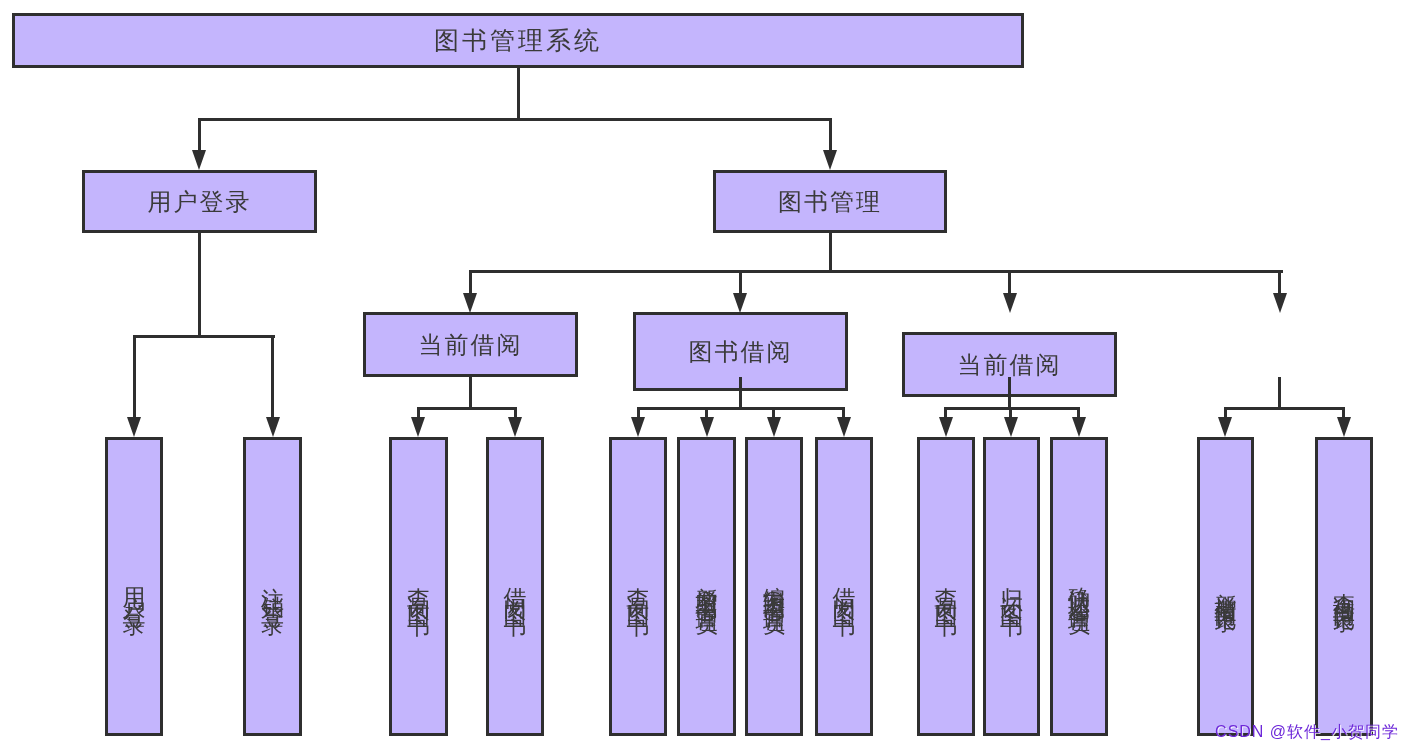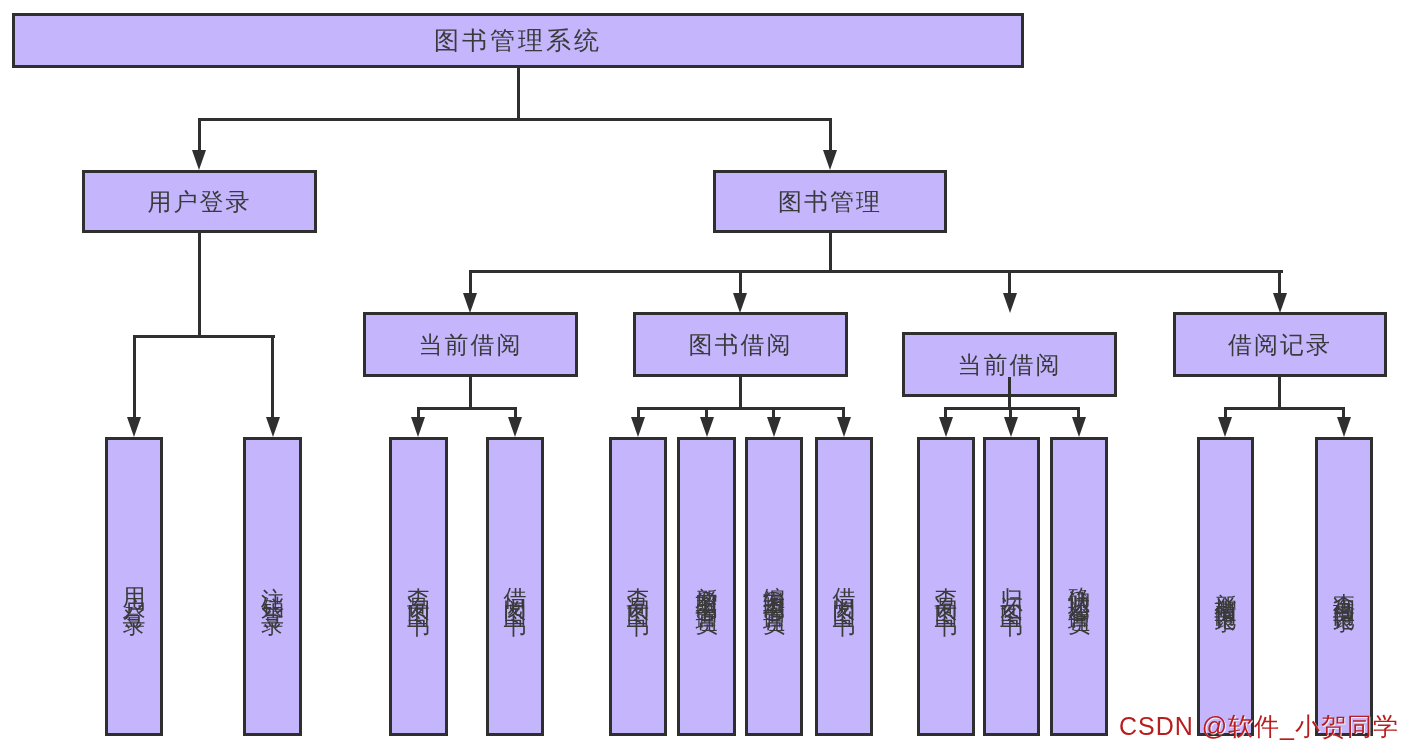--- a/index.html
+++ b/index.html
@@ -38,42 +38,41 @@
   
   .ah{
     position:absolute;width:0;height:0;
     border-left:7px solid transparent;
     border-right:7px solid transparent;
     border-top:20px solid #2f2f2f;
   }
   .watermark{
     position:absolute;
     right:6px;bottom:4px;
-    font-size:25px;
-    color:#b91c1c;
+    font-size:16px;
+    color:#6d28d9;
     letter-spacing:1px;
     text-shadow:1px 1px 0 rgba(255,255,255,.85);
     white-space:nowrap;
     margin-top:44px;
   }
 </style>
 </head>
 <body>
 
 <div class="canvas">
 
   <div class="n root" style="left:12px;top:13px;width:1012px;height:55px;">图书管理系统</div>
 
   <div class="n" style="left:82px;top:170px;width:235px;height:63px;">用户登录</div>
   <div class="n" style="left:713px;top:170px;width:234px;height:63px;">图书管理</div>
 
   <div class="n" style="left:363px;top:312px;width:215px;height:65px;">当前借阅</div>
-  <div class="n" style="left:633px;top:312px;width:215px;height:65px;">图书借阅</div>
+  <div class="n" style="left:633px;top:312px;width:215px;height:79px;">图书借阅</div>
   <div class="n" style="left:902px;top:312px;width:215px;height:65px;margin-top:20px;">当前借阅</div>
-  <div class="n" style="left:1173px;top:312px;width:214px;height:65px;">借阅记录</div>
 
   <div class="n leaf" style="left:105px;top:437px;width:58px;height:299px;">用户登录</div>
   <div class="n leaf" style="left:243px;top:437px;width:59px;height:299px;">注销登录</div>
 
   <div class="n leaf" style="left:389px;top:437px;width:59px;height:299px;">查询图书</div>
   <div class="n leaf" style="left:486px;top:437px;width:58px;height:299px;">借阅图书</div>
 
   <div class="n leaf" style="left:609px;top:437px;width:58px;height:299px;">查询图书</div>
   <div class="n leaf tight" style="left:677px;top:437px;width:59px;height:299px;">新增图书（管理员）</div>
   <div class="n leaf tight" style="left:745px;top:437px;width:58px;height:299px;">编辑图书（管理员）</div>

